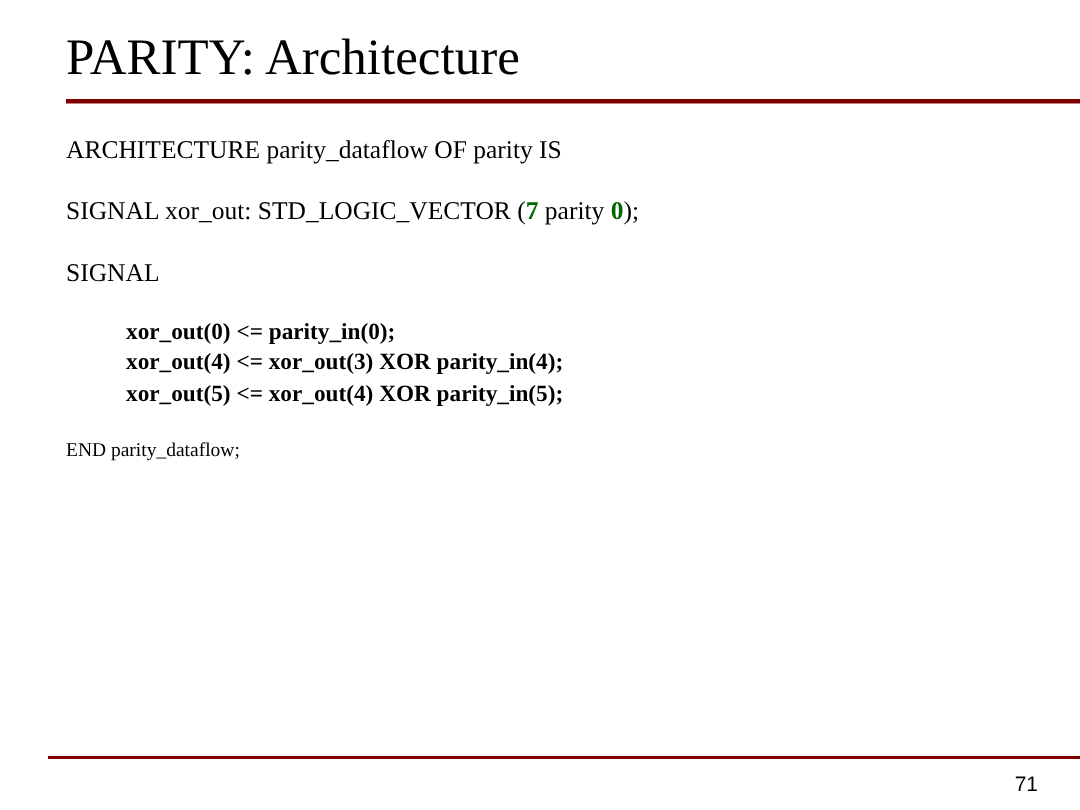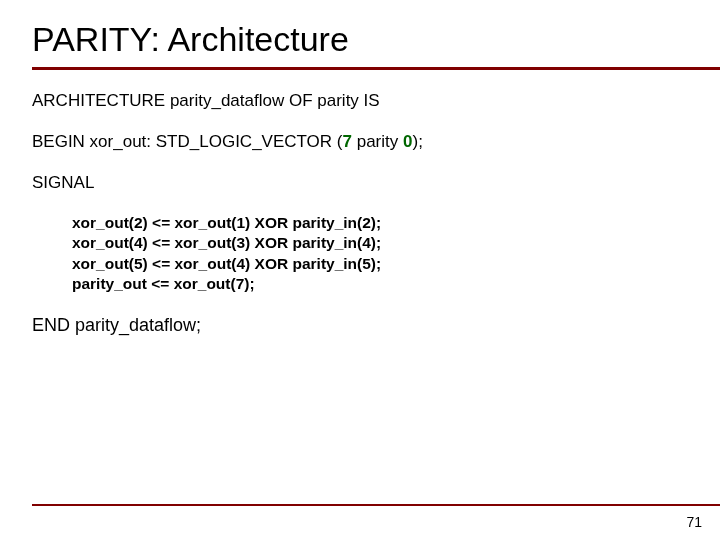--- a/index.html
+++ b/index.html
@@ -5,21 +5,22 @@
   * { margin: 0; padding: 0; box-sizing: border-box; }
   body {
     width: 720px;
     height: 540px;
     background: #ffffff;
     font-family: Arial, Helvetica, sans-serif;
     position: relative;
     overflow: hidden;
   }
   .slide {
-    padding: 20px 32px 0 32px;
+    padding: 20px 32px 0 44px;
+    font-family: Liberation Serif, serif;
   }
   .title {
     font-size: 34px;
     font-weight: 400;
     color: #000;
     margin-bottom: 8px;
   }
   .title-rule {
     height: 3px;
     background: #800000;
@@ -43,59 +44,58 @@
   .code-block {
     margin-left: 40px;
     font-size: 15.5px;
     font-weight: bold;
     color: #000;
     line-height: 1.32;
     margin-bottom: 18px;
   }
   .code-line { white-space: pre; }
   .end-line {
-    font-size: 18px;
+    font-size: 13px;
   }
   .footer-rule {
     position: absolute;
     left: 32px;
     right: 0;
     bottom: 34px;
     height: 2px;
     background: #800000;
   }
   .page-num {
     position: absolute;
-    right: 18px;
+    right: 28px;
     bottom: 10px;
     font-size: 14px;
     color: #000;
   }
 </style>
 </head>
 <body>
 
 <div class="slide">
   <div class="title">PARITY: Architecture</div>
   <div class="title-rule"></div>
 
   <div class="body-text">
     <div class="para">ARCHITECTURE parity_dataflow OF parity IS</div>
 
     <div class="para signal">
-      <span>BEGIN xor_out: STD_LOGIC_VECTOR (</span><span class="num">7</span><span> parity </span><span class="num">0</span><span>);</span>
+      <span>SIGNAL xor_out: STD_LOGIC_VECTOR (</span><span class="num">7</span><span> parity </span><span class="num">0</span><span>);</span>
     </div>
 
     <div class="para">SIGNAL</div>
 
     <div class="code-block">
-      <div class="code-line">xor_out(2) &lt;= xor_out(1) XOR parity_in(2);</div>
+      <div class="code-line">xor_out(0) &lt;= parity_in(0);</div>
       <div class="code-line">xor_out(4) &lt;= xor_out(3) XOR parity_in(4);</div>
       <div class="code-line">xor_out(5) &lt;= xor_out(4) XOR parity_in(5);</div>
-      <div class="code-line">parity_out &lt;= xor_out(7);</div>
     </div>
 
     <div class="end-line">END parity_dataflow;</div>
   </div>
 </div>
 
 <div class="footer-rule"></div>
 <div class="page-num">71</div>
 
 </body></html>

